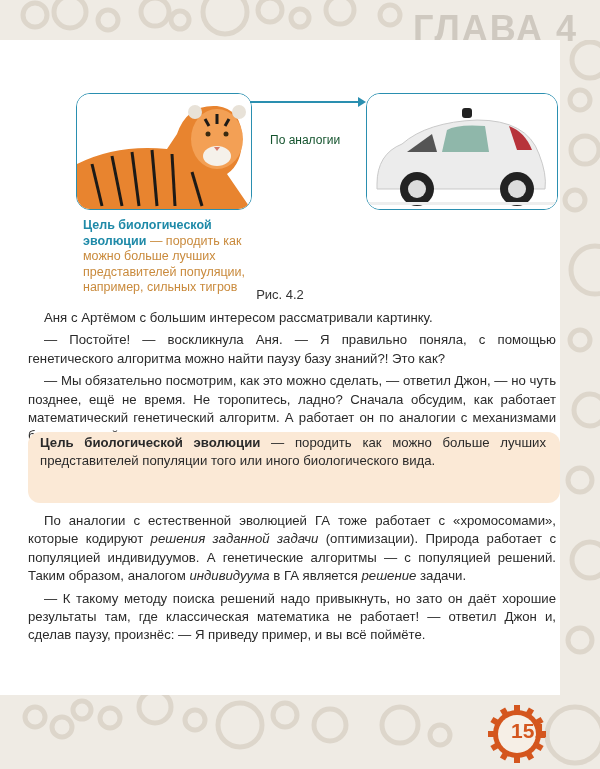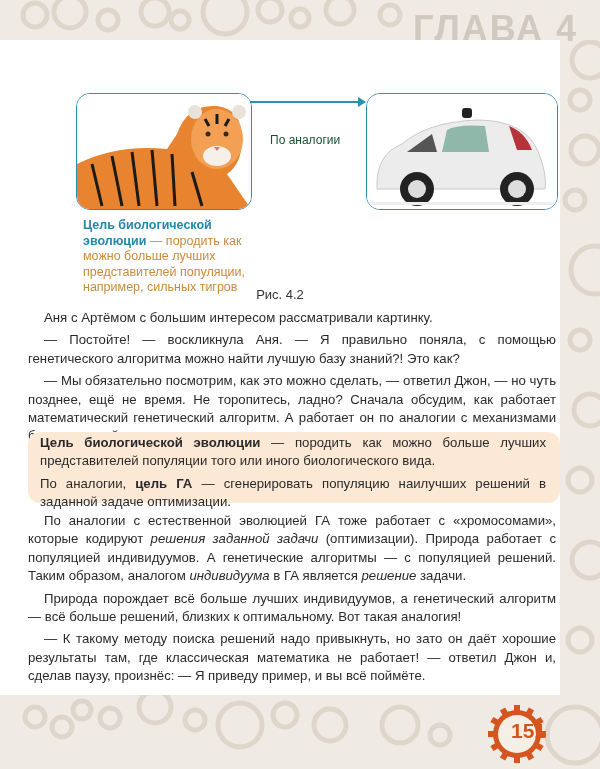--- a/index.html
+++ b/index.html
@@ -175,32 +175,30 @@
   <div class="goal-text goal-left">
     <span class="hl">Цель биологической эволюции</span><span> — породить как можно больше лучших представителей популяции, например, сильных тигров</span>
   </div>
 
 </div>
 
 <div class="caption">Рис. 4.2</div>
 
 <div class="body-text t1">
   <p>Аня с Артёмом с большим интересом рассматривали картинку.</p>
-  <p>— Постойте! — воскликнула Аня. — Я правильно поняла, с помощью генетического алгоритма можно найти лучшую базу знаний?! Это как?</p>
+  <p>— Постойте! — воскликнула Аня. — Я правильно поняла, с помощью генетического алгоритма можно найти паузу базу знаний?! Это как?</p>
   <p>— Мы обязательно посмотрим, как это можно сделать, — ответил Джон, — но чуть позднее, ещё не время. Не торопитесь, ладно? Сначала обсудим, как работает математический генетический алгоритм. А работает он по аналогии с механизмами биологической эволюции.</p>
 </div>
 
 <div class="callout">
   <p class="first"><b>Цель биологической эволюции</b><span> — породить как можно больше лучших представителей популяции того или иного биологического вида.</span></p>
-  <p><span>По аналогии, </span><b>цель ГА</b><span> — сгенерировать популяцию наилучших решений в заданной задаче оптимизации.</span></p>
 </div>
 
 <div class="body-text t2">
   <p><span>По аналогии с естественной эволюцией ГА тоже работает с «хромосомами», которые кодируют </span><i>решения заданной задачи</i><span> (оптимизации). Природа работает с популяцией индивидуумов. А генетические алгоритмы — с популяцией решений. Таким образом, аналогом </span><i>индивидуума</i><span> в ГА является </span><i>решение</i><span> задачи.</span></p>
-  <p>Природа порождает всё больше лучших индивидуумов, а генетический алгоритм — всё больше решений, близких к оптимальному. Вот такая аналогия!</p>
   <p>— К такому методу поиска решений надо привыкнуть, но зато он даёт хорошие результаты там, где классическая математика не работает! — ответил Джон и, сделав паузу, произнёс: — Я приведу пример, и вы всё поймёте.</p>
 </div>
 
 <svg class="page-badge" viewBox="0 0 58 58">
   <g fill="#d4561e">
     <circle cx="29" cy="29" r="24"></circle>
     <g>
       <rect x="26" y="0" width="6" height="8"></rect>
         <rect x="26" y="50" width="6" height="8"></rect>
       <rect x="0" y="26" width="8" height="6"></rect>

